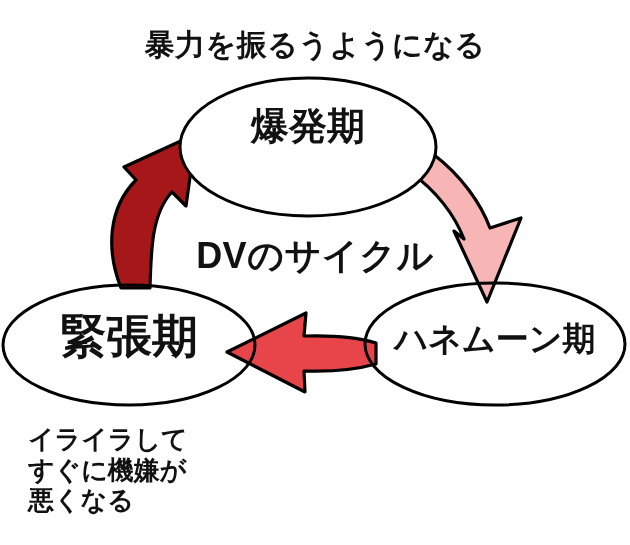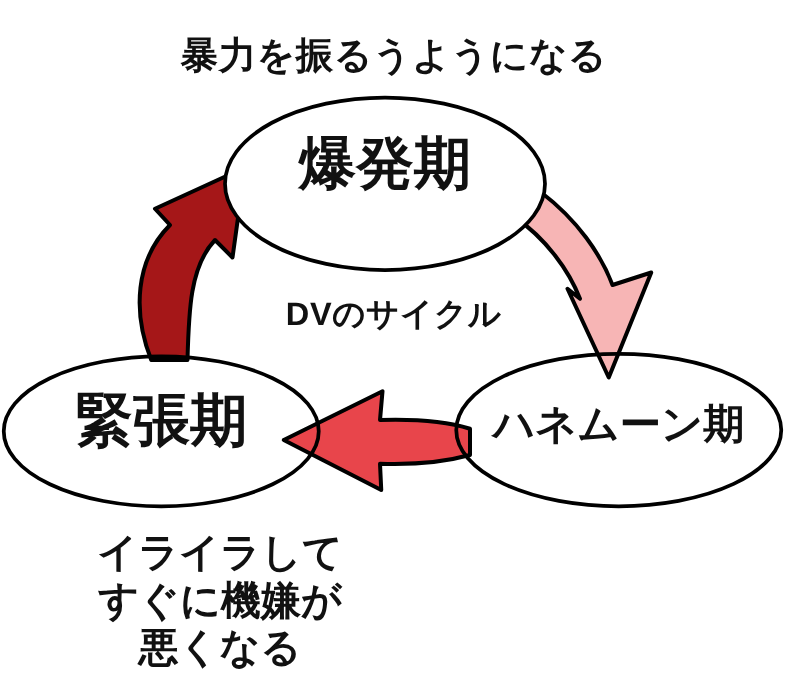--- a/index.html
+++ b/index.html
@@ -45,55 +45,54 @@
     width: 630px;
     font-size: 30px;
     letter-spacing: 0.5px;
   }
 
   
   .center-label {
     left: 0;
     top: 238px;
     width: 630px;
-    font-size: 26px;
+    font-size: 36px;
     letter-spacing: 0.5px;
   }
 
   
   .node-label {
     font-size: 44px;
     letter-spacing: 0px;
   }
   #label-explosion {
     left: 180px;
     top: 107px;
     width: 256px;
-    font-size: 46px;
+    font-size: 38px;
   }
   #label-tension {
     left: 3px;
     top: 313px;
     width: 252px;
     font-size: 46px;
   }
   #label-honeymoon {
     left: 366px;
     top: 322px;
     width: 258px;
     font-size: 33px;
   }
 
   
   .caption {
-    font-size: 32px;
+    font-size: 26px;
     line-height: 1.18;
-    text-align: center;
+    text-align: left;
     letter-spacing: 0px;
-    margin-left: 28px;
   }
   #caption-tension {
     left: 28px;
     top: 424px;
     width: 240px;
   }
   #caption-honeymoon {
     left: 396px;
     top: 424px;
     width: 230px;

